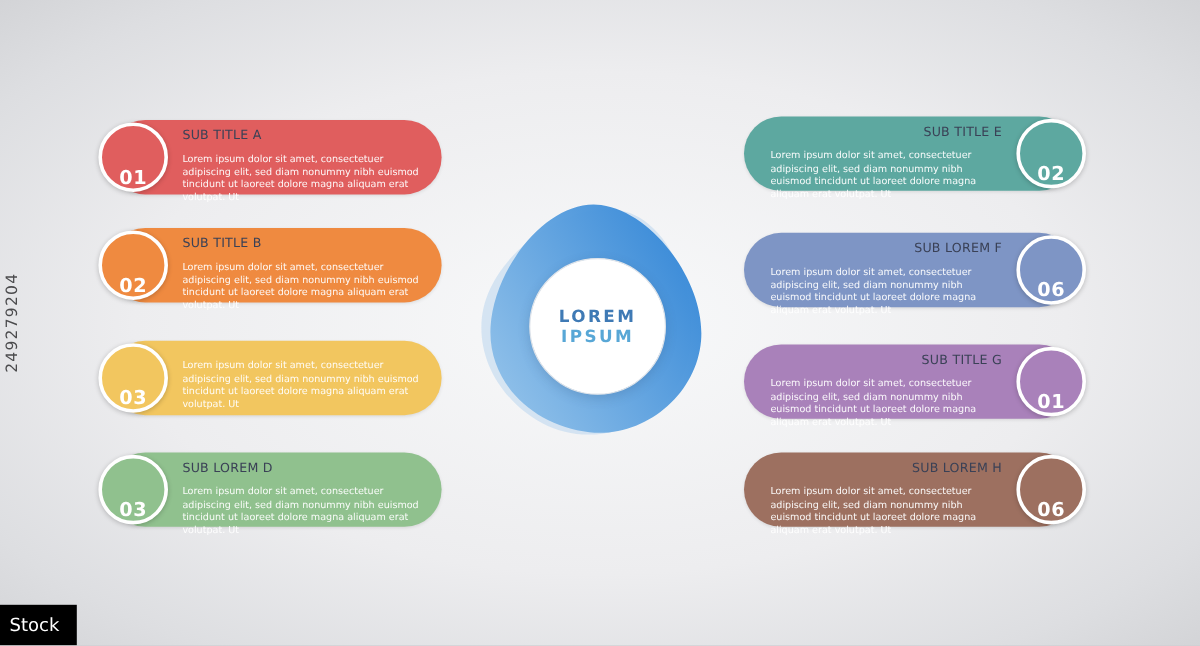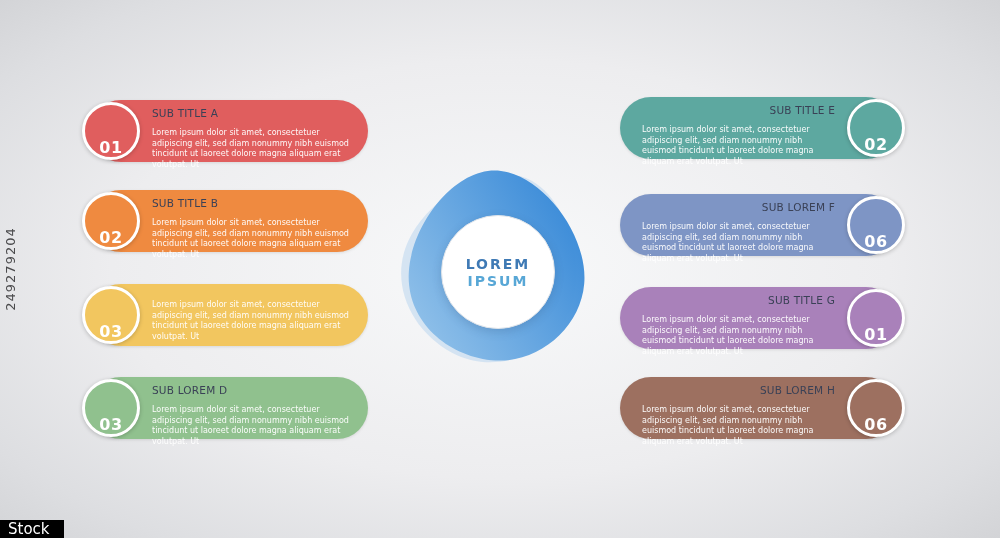--- a/index.html
+++ b/index.html
@@ -35,21 +35,21 @@
   .blob-wrap svg{display:block;width:100%;height:100%;}
   .center-circle{position:absolute;left:441px;top:215px;width:112px;height:112px;
       border-radius:50%;background:#ffffff;border:1px solid #dfe4ea;
       box-shadow:0 3px 10px rgba(40,70,110,.20);
       display:flex;flex-direction:column;align-items:center;justify-content:center;gap:1px;}
   .center-line{font-weight:bold;font-size:14px;letter-spacing:2px;}
 
   
   .wm-id{position:absolute;left:3px;top:50%;transform:translateY(-50%) rotate(180deg);
       writing-mode:vertical-rl;color:#4b4b4d;font-size:13px;letter-spacing:1px;}
-  .stock-box{position:absolute;left:0;bottom:0;width:64px;height:18px;background:#000;
+  .stock-box{position:absolute;left:0;bottom:0;width:64px;height:34px;background:#000;
       color:#fff;display:flex;align-items:center;padding-left:8px;
       font-size:15px;box-sizing:border-box;text-align:right;}
 </style>
 </head>
 <body>
 
 <div class="stage">
 
   <div class="wm-id">249279204</div>
   <div class="stock-box">

